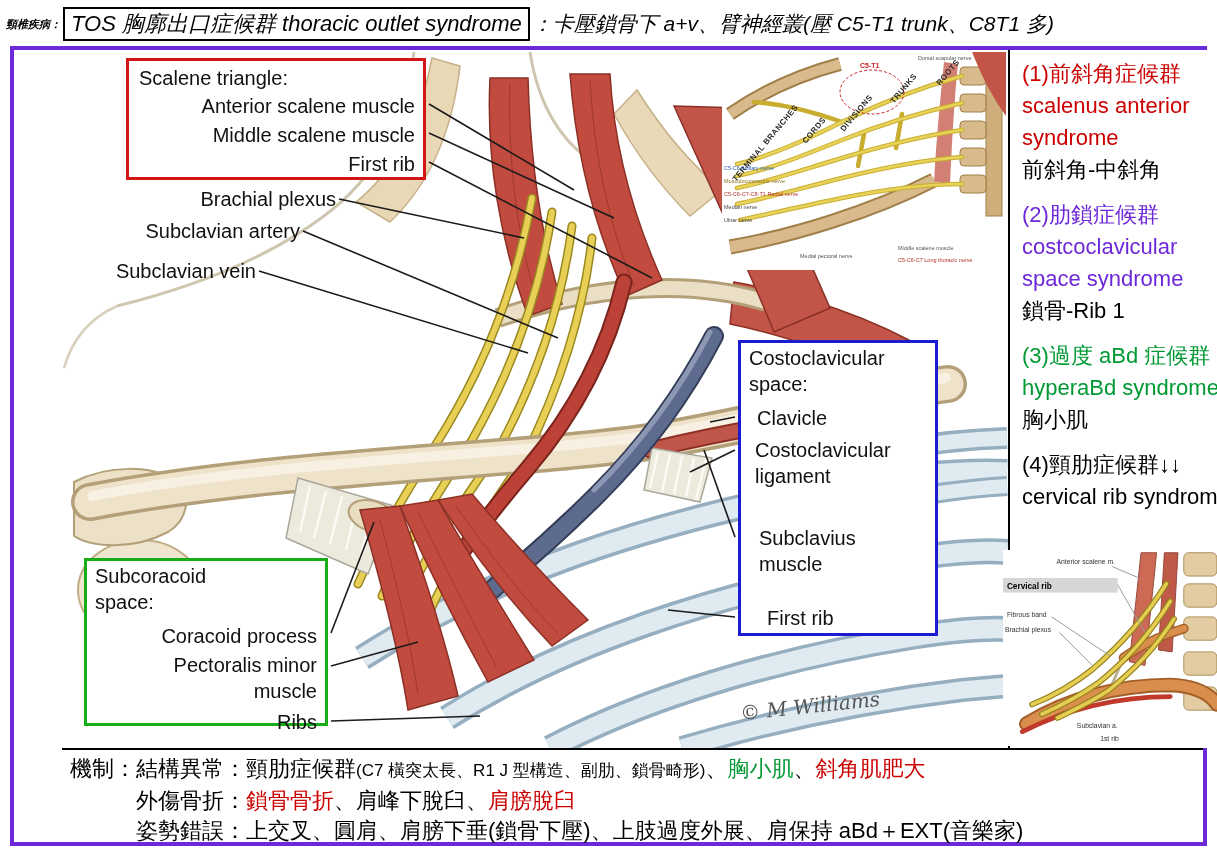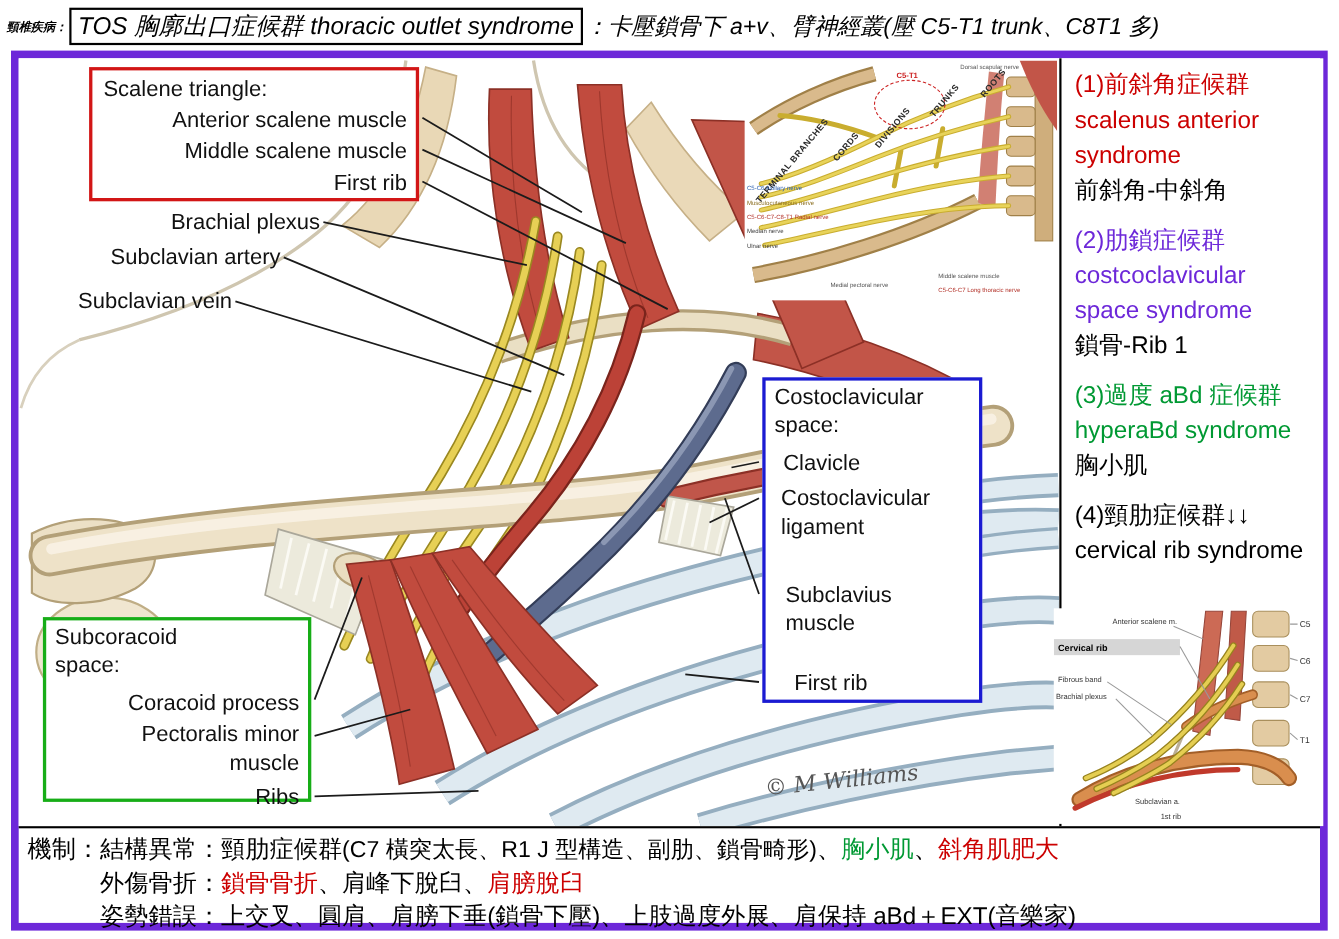--- a/index.html
+++ b/index.html
@@ -5,21 +5,21 @@
   * { margin:0; padding:0; box-sizing:border-box; }
   html,body { width:1217px; height:854px; background:#fff; font-family:"Liberation Sans","DejaVu Sans",sans-serif; color:#000; overflow:hidden; position:relative; }
 
   
   .header { position:absolute; top:4px; left:6px; height:40px; display:flex; align-items:center; white-space:nowrap;font-style:italic; }
   .hdr-prefix { font-size:11px; font-weight:bold; font-family:"Liberation Serif","DejaVu Serif",serif; margin-right:2px; }
   .hdr-title  { border:2px solid #000; font-size:22px; line-height:26px; padding:2px 6px; margin-right:2px; }
   .hdr-suffix { font-size:21px; }
 
   
-  .frame { position:absolute; top:46px; left:10px; width:1197px; height:800px; border:7px solid #6d28d9; background:#fff; }
+  .frame { position:absolute; top:46px; left:10px; width:1197px; height:800px; border:4px solid #6d28d9; background:#fff;padding-left:48px; }
   .content-row { display:flex; height:700px; border-bottom:2px solid #000; }
   .illustration { position:relative; width:946px; height:698px; overflow:hidden; flex:none; background:#fff; }
   .sidebar { position:relative; flex:1; border-left:2px solid #000; padding:8px 8px 0 12px; background:#fff; }
 
   .art { position:absolute; left:0; top:0; width:946px; height:698px; }
 
   
   .abox { position:absolute; background:#fff; font-size:20px; color:#111; }
   .abox.red   { left:64px;  top:8px;   width:300px; height:122px; border:3px solid #d21616; }
   .abox.blue  { left:676px; top:290px; width:200px; height:296px; border:3px solid #1b1bd2; }
@@ -50,21 +50,21 @@
   
   .sb-item { width:218px; margin-bottom:13px; }
   .sb-heading { font-size:22px; line-height:32px; }
   .sb-detail  { font-size:22px; line-height:32px; color:#000; }
   .inset-cervical { position:absolute; right:2px; bottom:2px; width:243px; height:196px; background:#fff; }
 
   
   .mech { padding:4px 6px 0 8px; }
   .mech-row { font-size:22px; line-height:30px; white-space:nowrap; }
   .mech-label { display:inline-block; width:66px; }
-  .seg-small { font-size:21px; }
+  .seg-small { font-size:17px; }
 </style>
 </head>
 <body>
 
 <div class="header">
   <span class="hdr-prefix">頸椎疾病：</span>
   <span class="hdr-title">TOS 胸廓出口症候群 thoracic outlet syndrome</span>
   <span class="hdr-suffix">：卡壓鎖骨下 a+v、臂神經叢(壓 C5-T1 trunk、C8T1 多)</span>
 </div>
 

